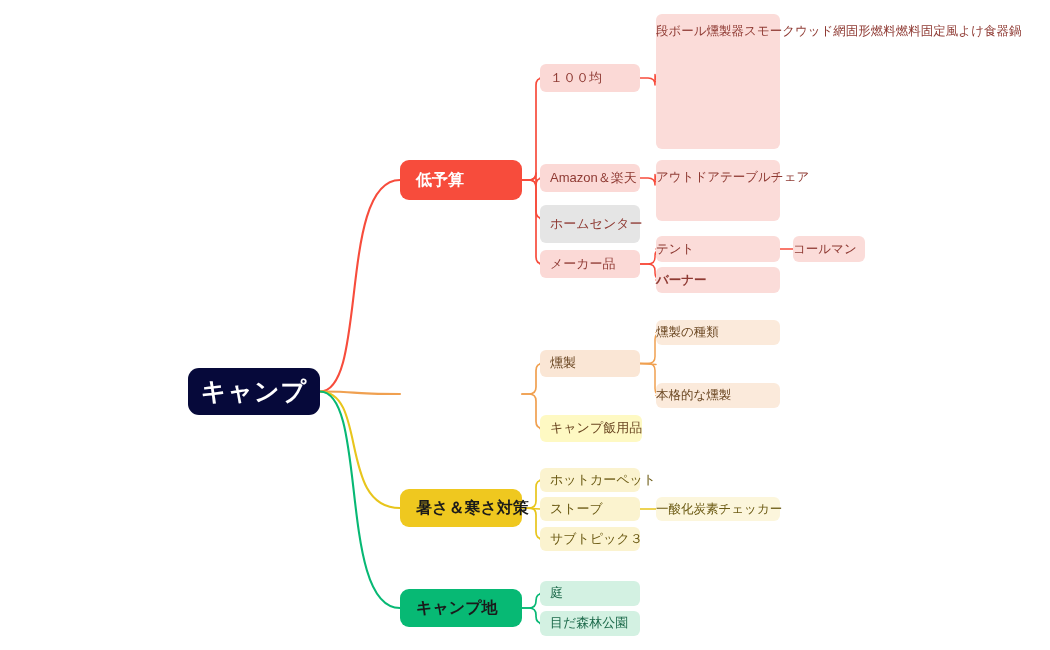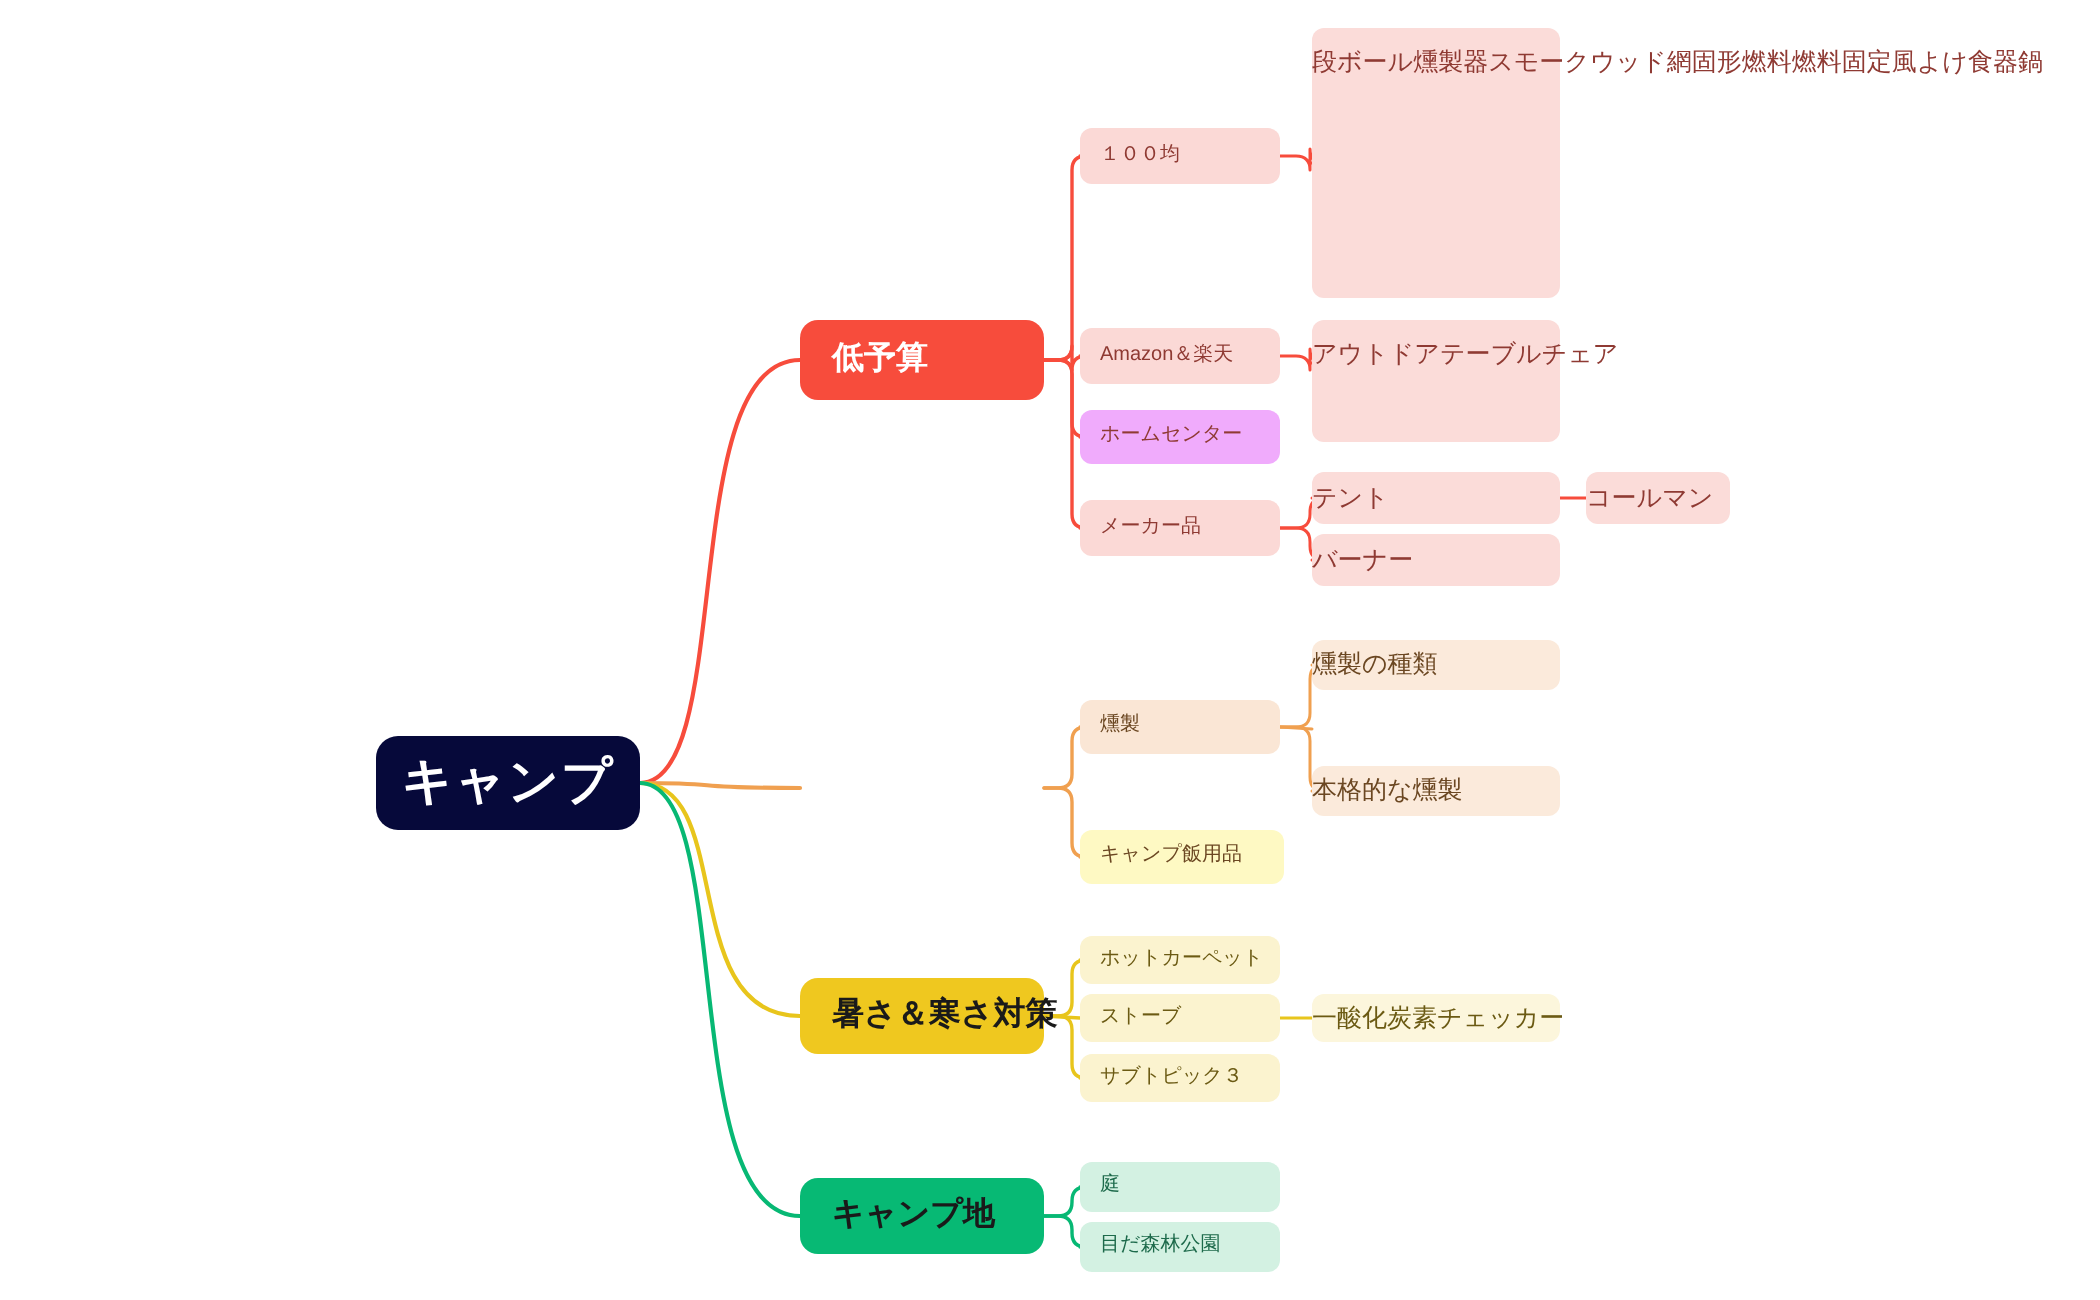--- a/index.html
+++ b/index.html
@@ -45,21 +45,21 @@
     border-radius: 11px;
     letter-spacing: 1px;
   }
   .node.branch {
     font-size: 16px;
     font-weight: bold;
     padding-left: 16px;
     border-radius: 9px;
   }
   .node.sub {
-    font-size: 10px;
+    font-size: 13px;
     padding-left: 10px;
     border-radius: 6px;
     font-weight: normal;
   }
   .node.leaf {
     font-size: 12.5px;
     border-radius: 6px;
     font-weight: normal;
   }
   .node.multiline {
@@ -99,25 +99,25 @@
       <path d="M320,391.5 C368,391.5 338,608 400,608" fill="none" stroke="#07b874" stroke-width="2.1" stroke-linecap="round" stroke-linejoin="round"></path>
       <path d="M522,608 L529,608 Q536,608 536,601 L536,600.5 Q536,593.5 543,593.5 L540,593.5" fill="none" stroke="#07b874" stroke-width="1.7" stroke-linecap="round" stroke-linejoin="round"></path>
       <path d="M522,608 L529,608 Q536,608 536,615 L536,616.5 Q536,623.5 543,623.5 L540,623.5" fill="none" stroke="#07b874" stroke-width="1.7" stroke-linecap="round" stroke-linejoin="round"></path>
     </svg>
 <div class="node root" style="left: 188px; top: 368px; width: 132px; height: 47px; background: rgb(6, 9, 58); color: rgb(255, 255, 255);"><span>キャンプ</span></div>
     <div class="node branch" style="left: 400px; top: 160px; width: 122px; height: 40px; background: rgb(247, 76, 60); color: rgb(255, 255, 255);"><span>低予算</span></div>
     <div class="node sub" style="left: 540px; top: 64px; width: 100px; height: 28px; background: rgb(251, 217, 214); color: rgb(143, 58, 51);"><span>１００均</span></div>
     <div class="node leaf multiline" style="left: 656px; top: 14px; width: 124px; height: 135px; background: rgb(251, 220, 217); color: rgb(143, 58, 51);"><span>段ボール燻製器</span><span>スモークウッド</span><span>網</span><span>固形燃料</span><span>燃料固定</span><span>風よけ</span><span>食器</span><span>鍋</span></div>
     <div class="node sub" style="left: 540px; top: 164px; width: 100px; height: 28px; background: rgb(251, 217, 214); color: rgb(143, 58, 51);"><span>Amazon＆楽天</span></div>
     <div class="node leaf multiline" style="left: 656px; top: 160px; width: 124px; height: 61px; background: rgb(251, 220, 217); color: rgb(143, 58, 51);"><span>アウトドアテーブル</span><span>チェア</span></div>
-    <div class="node sub" style="left: 540px; top: 205px; width: 100px; height: 27px; background: #f0abfc; color: rgb(143, 58, 51);"><span>ホームセンター</span></div>
+    <div class="node sub" style="left: 540px; top: 205px; width: 100px; height: 38px; background: #e5e5e5; color: rgb(143, 58, 51);"><span>ホームセンター</span></div>
     <div class="node sub" style="left: 540px; top: 250px; width: 100px; height: 28px; background: rgb(251, 217, 214); color: rgb(143, 58, 51);"><span>メーカー品</span></div>
     <div class="node leaf" style="left: 656px; top: 236px; width: 124px; height: 26px; background: rgb(251, 220, 217); color: rgb(143, 58, 51);"><span>テント</span></div>
     <div class="node leaf" style="left: 793px; top: 236px; width: 72px; height: 26px; background: rgb(251, 220, 217); color: rgb(143, 58, 51);"><span>コールマン</span></div>
-    <div class="node leaf" style="left: 656px; top: 267px; width: 124px; height: 26px; background: rgb(251, 220, 217); color: rgb(143, 58, 51);"><span>バーナー</span></div>
+    <div class="node leaf" style="left: 656px; top: 267px; width: 124px; height: 26px; background: rgb(251, 220, 217); color: rgb(143, 58, 51); font-weight: bold;"><span>バーナー</span></div>
     <div class="node sub" style="left: 540px; top: 350px; width: 100px; height: 27px; background: rgb(250, 230, 213); color: rgb(107, 71, 34);"><span>燻製</span></div>
     <div class="node leaf" style="left: 656px; top: 320px; width: 124px; height: 25px; background: rgb(251, 234, 219); color: rgb(107, 71, 34);"><span>燻製の種類</span></div>
     <div class="node leaf" style="left: 656px; top: 383px; width: 124px; height: 25px; background: rgb(251, 234, 219); color: rgb(107, 71, 34);"><span>本格的な燻製</span></div>
     <div class="node sub" style="left: 540px; top: 415px; width: 102px; height: 27px; background: #fef9c3; color: rgb(107, 71, 34);"><span>キャンプ飯用品</span></div>
     <div class="node branch" style="left: 400px; top: 489px; width: 122px; height: 38px; background: rgb(239, 200, 31); color: rgb(26, 26, 26);"><span>暑さ＆寒さ対策</span></div>
     <div class="node sub" style="left: 540px; top: 468px; width: 100px; height: 24px; background: rgb(251, 243, 207); color: rgb(107, 90, 19);"><span>ホットカーペット</span></div>
     <div class="node sub" style="left: 540px; top: 497px; width: 100px; height: 24px; background: rgb(251, 243, 207); color: rgb(107, 90, 19);"><span>ストーブ</span></div>
     <div class="node leaf" style="left: 656px; top: 497px; width: 124px; height: 24px; background: rgb(252, 246, 220); color: rgb(107, 90, 19);"><span>一酸化炭素チェッカー</span></div>
     <div class="node sub" style="left: 540px; top: 527px; width: 100px; height: 24px; background: rgb(251, 243, 207); color: rgb(107, 90, 19);"><span>サブトピック３</span></div>
     <div class="node branch" style="left: 400px; top: 589px; width: 122px; height: 38px; background: rgb(7, 185, 116); color: rgb(26, 26, 26);"><span>キャンプ地</span></div>

